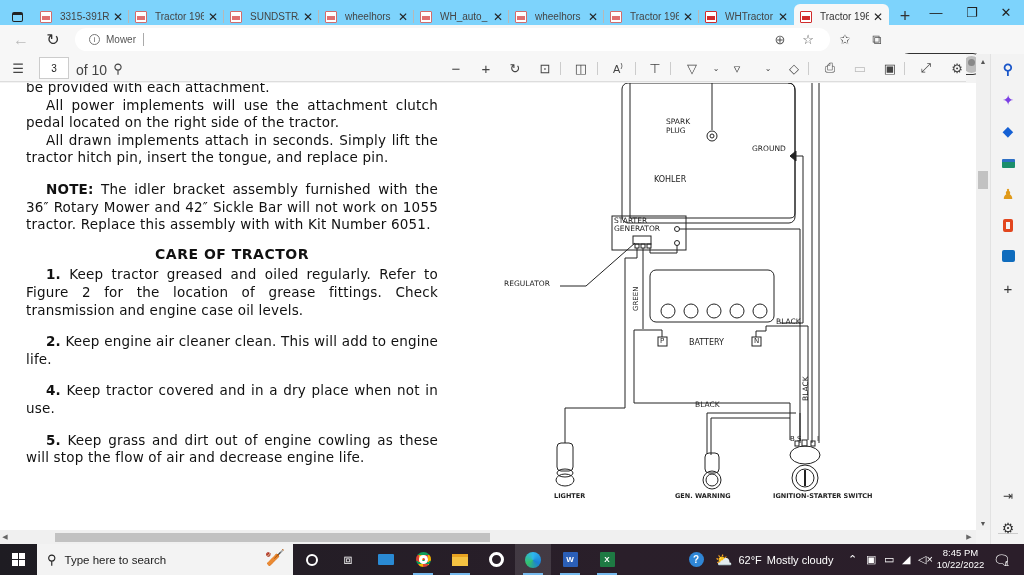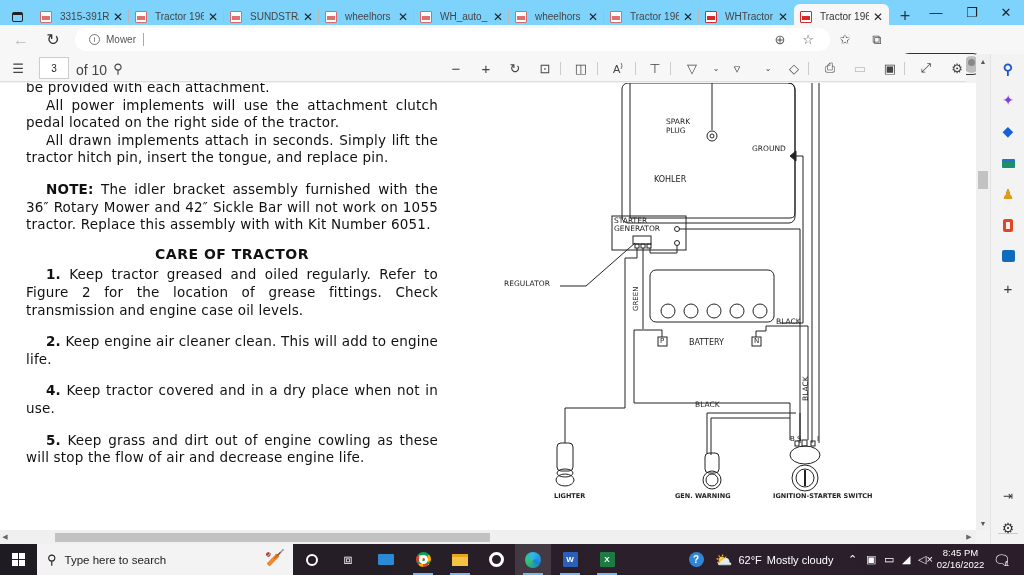--- a/index.html
+++ b/index.html
@@ -369,16 +369,16 @@
     <span style="margin-right:5px">62°F</span>
     <span>Mostly cloudy</span>
   </div>
   <div class="tray" style="left:848px">⌃</div>
   <div class="tray" style="left:866px">▣</div>
   <div class="tray" style="left:884px">▭</div>
   <div class="tray" style="left:902px">◢</div>
   <div class="tray" style="left:918px">◁×</div>
   <div class="clock">
     <div>8:45 PM</div>
-    <div>02/16/2022</div>
+    <div>10/22/2022</div>
   </div>
   <div class="tray" style="left:993px;font-size:14px">🗨<span style="font-size:8px;margin-left:-6px;margin-top:8px">1</span></div>
 </div>
 
 </body></html>

